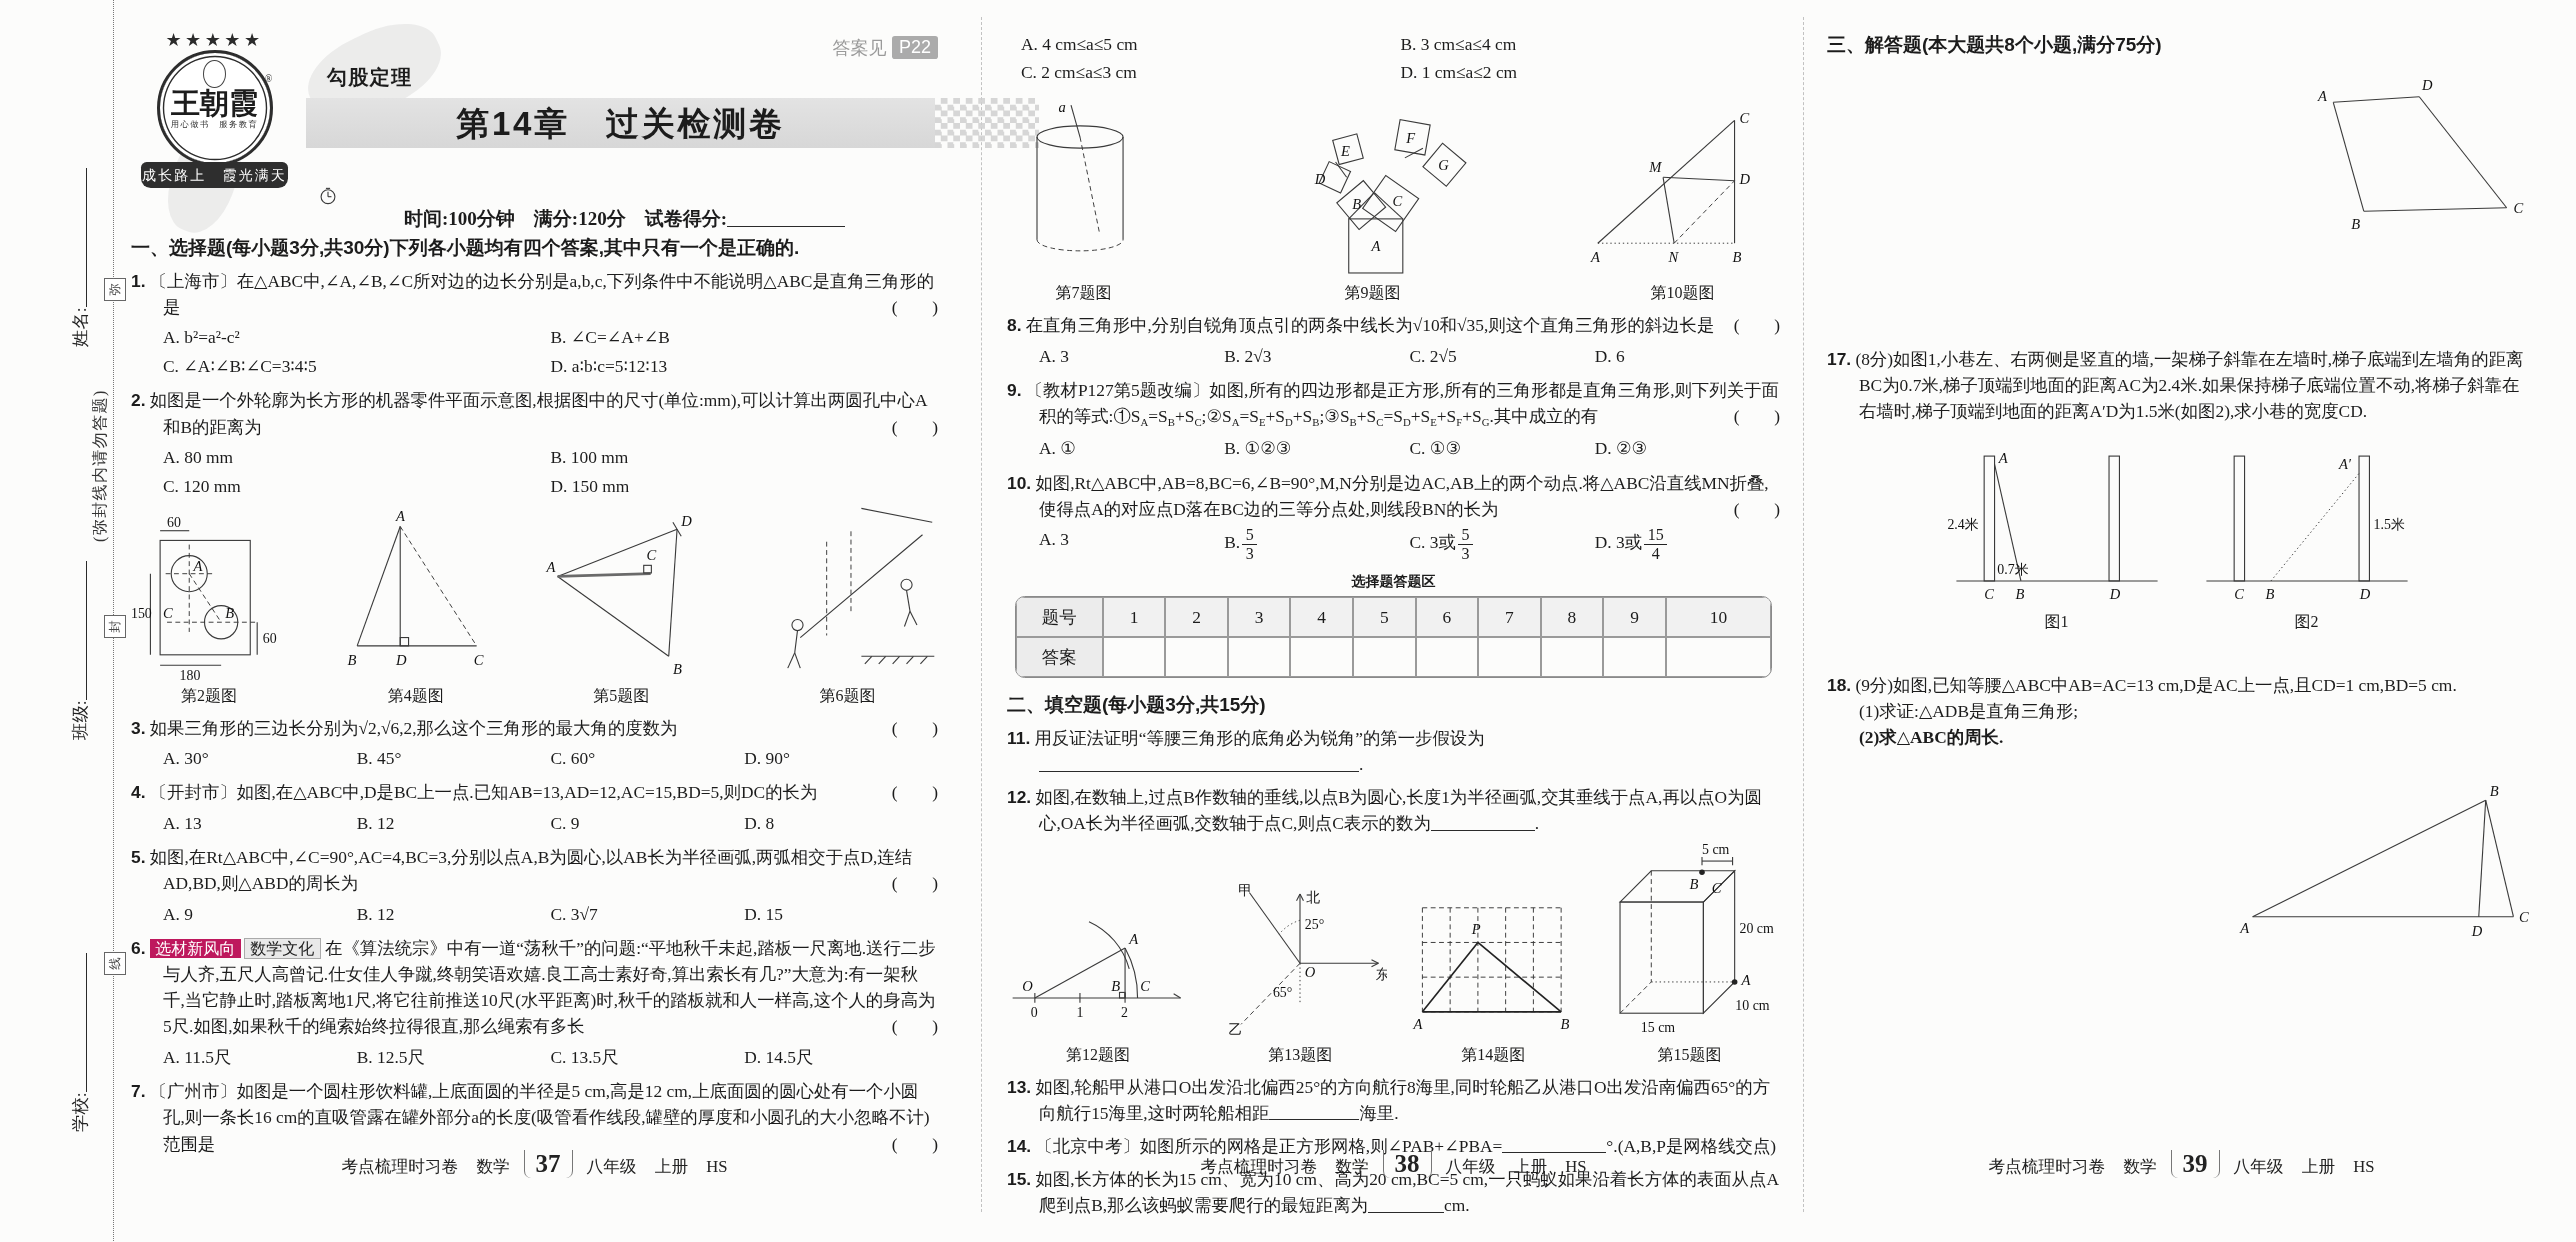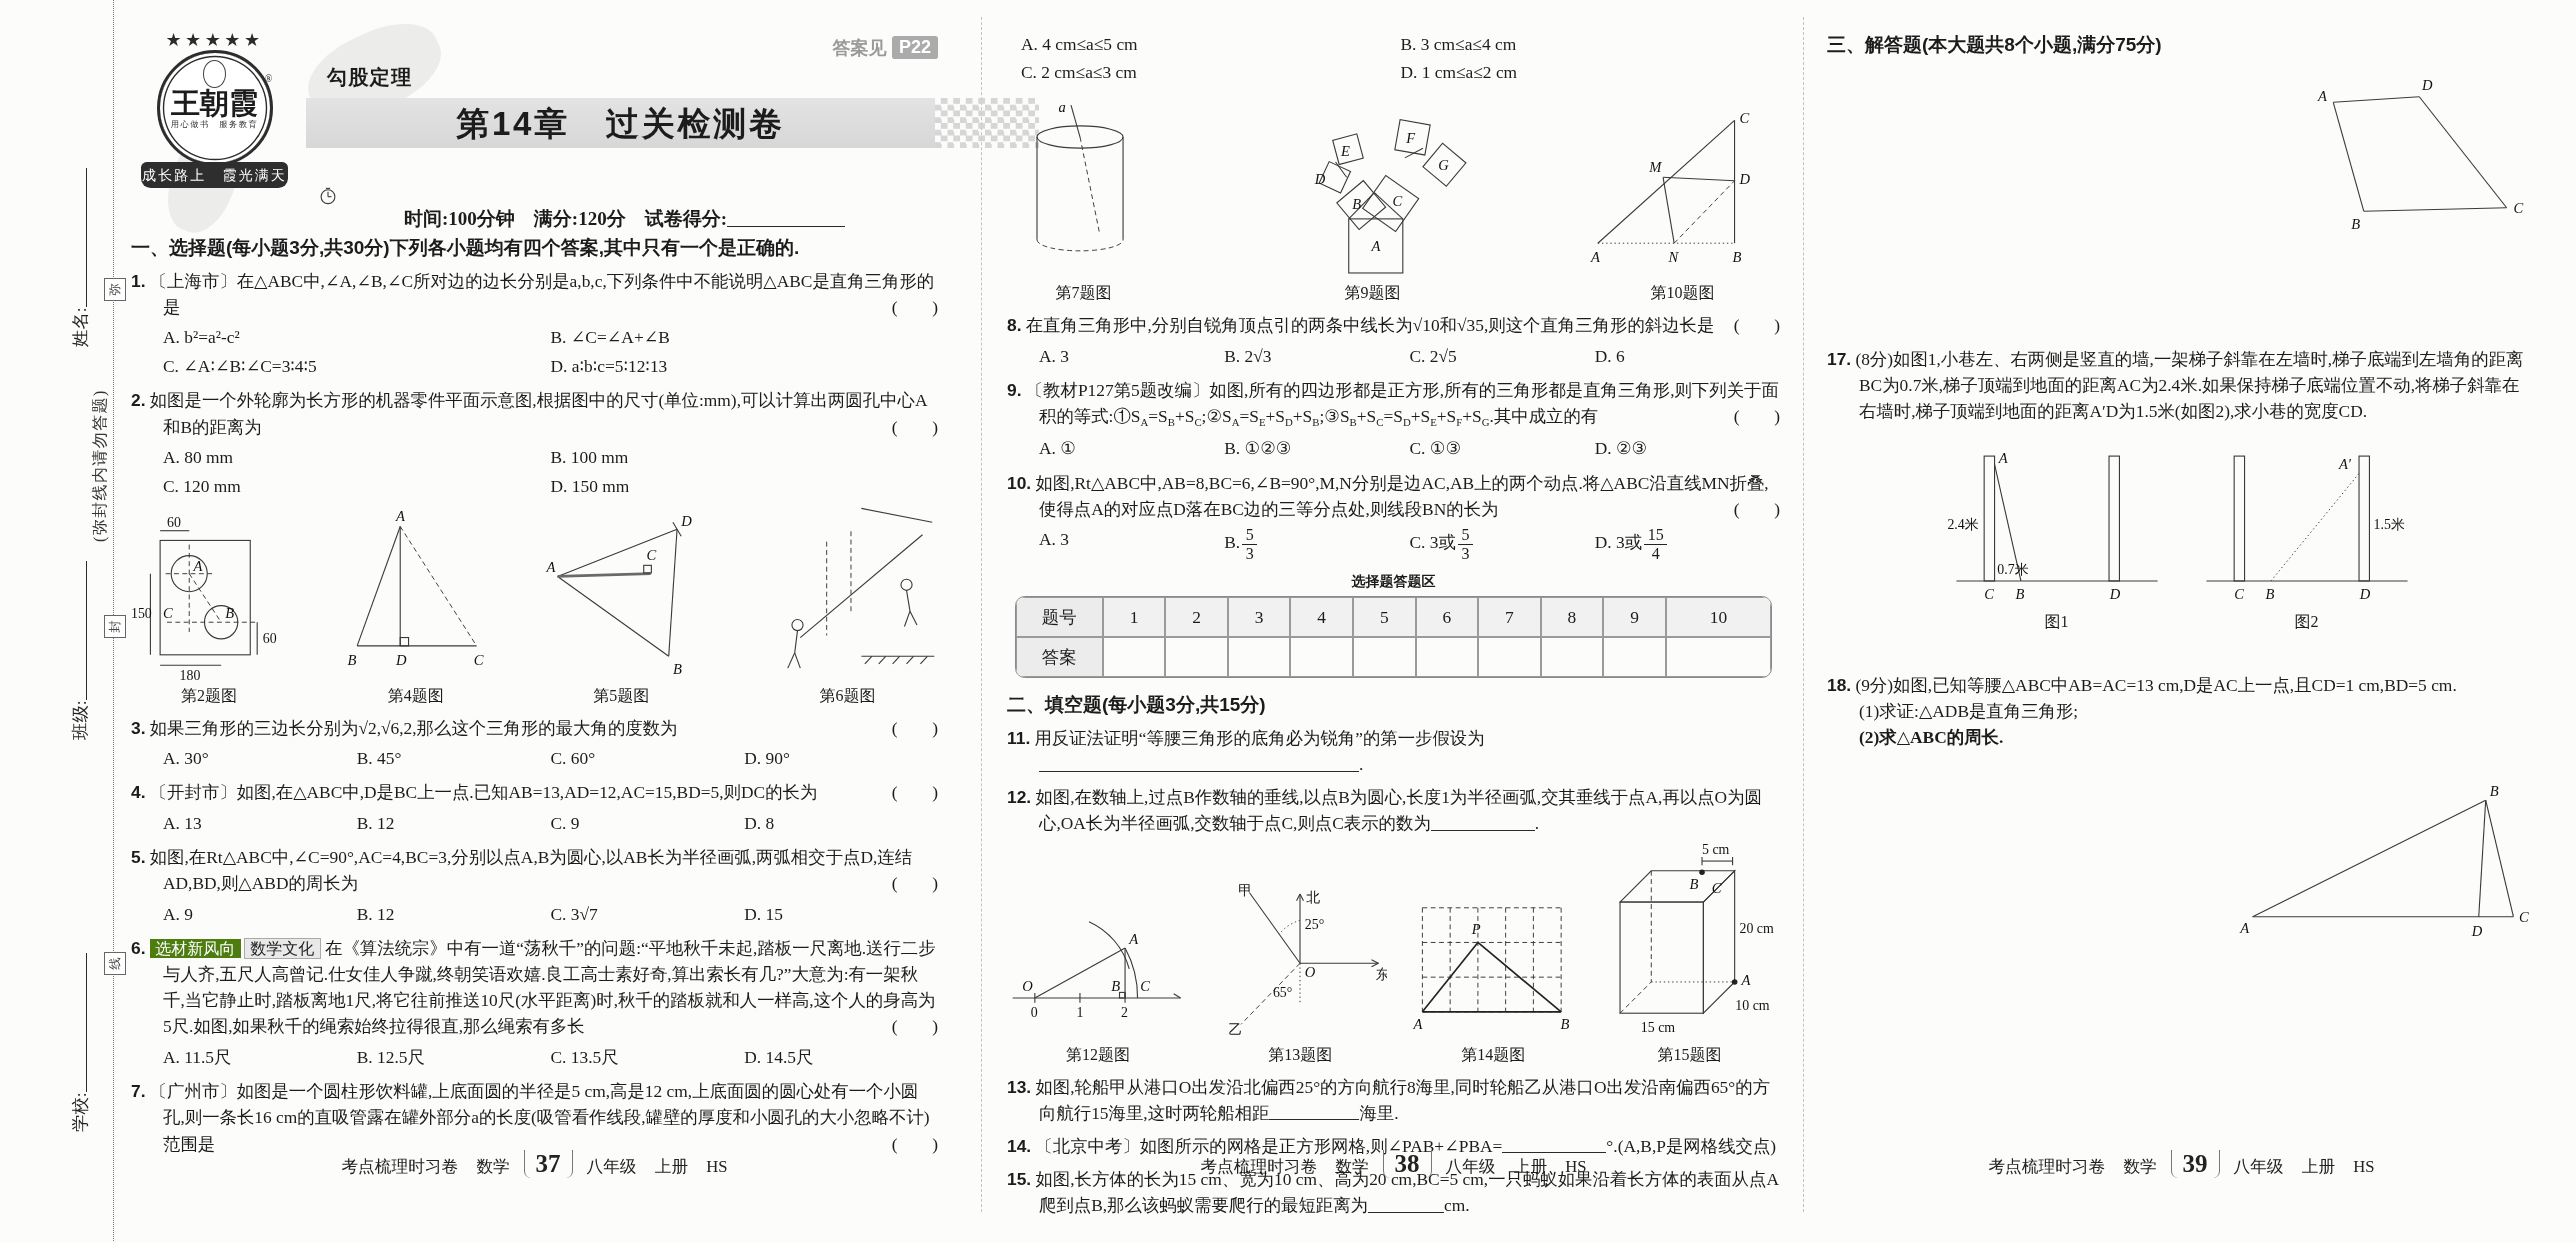--- a/index.html
+++ b/index.html
@@ -36,36 +36,36 @@
   .logo .ribbon{margin:-4.2px auto 0;width:147px;background:#2e2e2e;color:#fff;font-size:14px;
       letter-spacing:2.1px;padding:2.8px 0;border-radius:5.6px 5.6px 9.7px 9.7px;position:relative;}
   .topic{position:absolute;left:196px;top:36px;font-family:"Liberation Sans","DejaVu Sans",sans-serif;
       font-weight:bold;font-size:20px;letter-spacing:1.4px;}
   .band{position:absolute;left:175px;top:72px;width:629px;height:50px;background:linear-gradient(#e3e3e3,#d7d7d7);
       display:flex;align-items:center;justify-content:center;}
   .band .title{font-family:"Liberation Sans","DejaVu Sans",sans-serif;font-weight:bold;font-size:33px;letter-spacing:2.8px;}
   .checker{position:absolute;left:804px;top:72px;width:104px;height:50px;
       background:repeating-conic-gradient(#cfcfcf 0% 25%, transparent 0% 50%);background-size:12.5px 12.5px;opacity:.85;}
   .answersee{position:absolute;right:0;top:8.3px;font-size:18px;color:#9a9a9a;
-      font-family:"Liberation Sans","DejaVu Sans",sans-serif;font-weight:bold;}
+      font-family:"Liberation Sans","DejaVu Sans",sans-serif;font-weight:normal;}
   .answersee .pg{background:#ababab;color:#fff;padding:1.4px 7px;border-radius:2.8px;margin-left:5.6px;}
   .infoline{position:absolute;left:188px;top:161px;width:611px;text-align:center;font-size:19px;font-weight:bold;}
   .clock{vertical-align:-2.8px;margin-right:5.6px;}
   .swash{position:absolute;background:#dedede;opacity:.55;border-radius:45%;}
   
   .sect{font-family:Liberation Sans, sans-serif;font-weight:bold;font-size:19px;margin:4.2px 0 5.6px;}
   .q{margin:2.8px 0 7px;}
   .qtext{padding-left:32px;text-indent:-32px;}
   .qno{font-weight:bold;font-family:"Liberation Sans","DejaVu Sans",sans-serif;margin-right:4.2px;}
   .bracket{float:right;}
   .opts{display:flex;flex-wrap:wrap;padding-left:32px;margin-top:2.8px;}
   .opts.c4 > .opt{width:25%;}
   .opts.c2 > .opt{width:50%;}
   .opt{padding:1.4px 0;}
-  .badge1{font-family:"Liberation Sans","DejaVu Sans",sans-serif;font-size:16px;background:#4d7c0f;color:#fff;padding:0.7px 5.6px;margin-right:2.8px;}
+  .badge1{font-family:"Liberation Sans","DejaVu Sans",sans-serif;font-size:16px;background:#be185d;color:#fff;padding:0.7px 5.6px;margin-right:2.8px;}
   .badge2{font-family:"Liberation Sans","DejaVu Sans",sans-serif;font-size:16px;background:#e9e9e9;color:#222;border:0.7px solid #aaa;padding:0.7px 5.6px;margin-right:4.2px;}
   sub{font-size:.62em;}
   .frac{display:inline-flex;flex-direction:column;vertical-align:middle;text-align:center;line-height:1.12;font-size:.92em;margin:0 2.1px;}
   .frac .fn{border-bottom:1.4px solid #222;padding:0 3.5px;}
   
   .figrow{display:flex;justify-content:space-between;align-items:flex-end;margin:4.2px 0 7px;}
   .figbox{display:flex;flex-direction:column;align-items:center;}
   .figcap{font-size:16px;margin-top:1.4px;}
   svg{display:block;}
   svg text{font-family:"Liberation Serif","DejaVu Serif",serif;font-size:21px;font-style:italic;fill:#111;}

